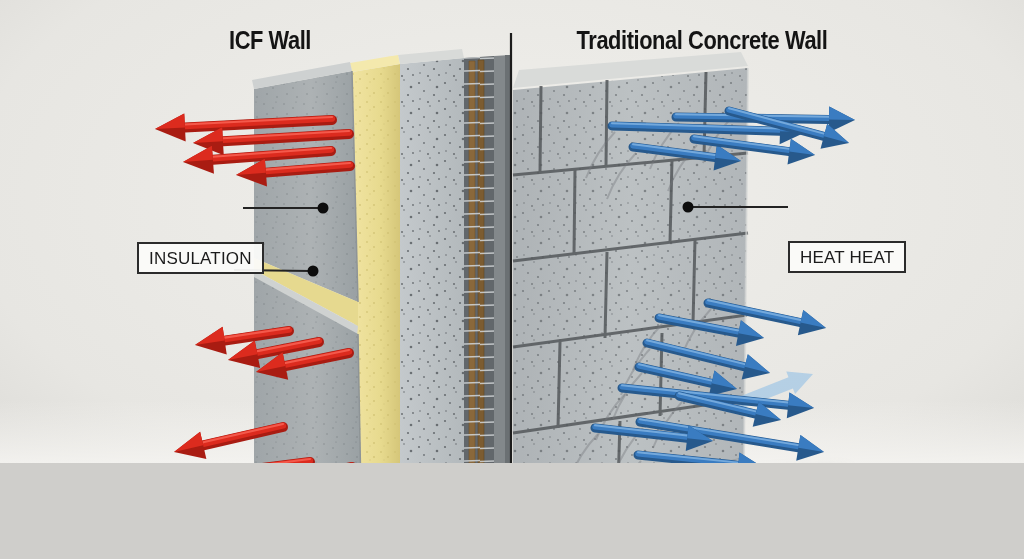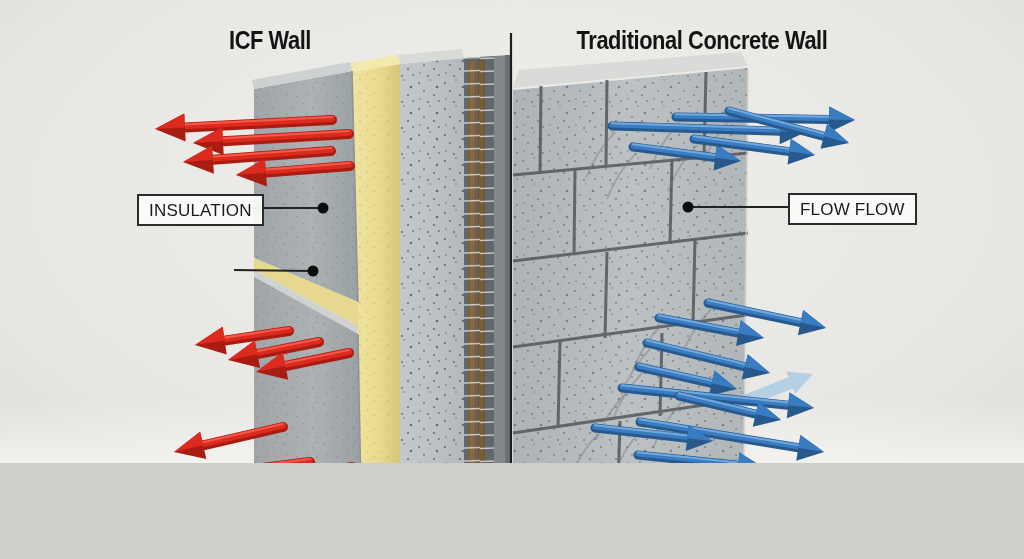--- a/index.html
+++ b/index.html
@@ -5,21 +5,21 @@
   html,body{margin:0;padding:0;background:#cfcecb;}
   .stage{position:relative;width:1024px;height:463px;overflow:hidden;
          font-family:"Liberation Sans",sans-serif;background:#e9e8e4;}
   .stage svg{position:absolute;left:0;top:0;}
   .title{position:absolute;top:26px;font-weight:bold;font-size:26px;line-height:1.1;
          color:#141414;text-align:center;letter-spacing:-0.5px;transform:scaleX(.84);}
   #title-left{left:150px;width:240px;}
   #title-right{left:532px;width:340px;}
   .callout{position:absolute;border:2px solid #2b2b2b;background:rgba(251,251,249,.95);
            color:#1b1b1b;font-size:17px;line-height:1;padding:6px 10px 5px;
-           letter-spacing:.2px;white-space:nowrap;}
+           letter-spacing:.2px;white-space:nowrap;margin-top:48px;}
   #callout-insulation{left:137px;top:194px;}
   #callout-concrete{left:128px;top:256px;}
   #callout-heatflow{left:788px;top:193px;}
 </style>
 </head>
 <body>
 
 <div class="stage">
 
 <svg id="art" width="1024" height="559" viewBox="0 0 1024 559">
@@ -319,15 +319,15 @@
         <line x1="638" y1="452.3" x2="738.1372898629893" y2="462.6316251445941" stroke="#74a9dc" stroke-width="1.98" stroke-linecap="round"></line>
         <polygon points="764,468 736.8031024352864,478.26298021309947 739.4714772906922,452.40027007608876" fill="#27598c"></polygon>
         <polygon points="764,468 739.4714772906922,452.40027007608876 738.1372898629893,465.3316251445941" fill="#3a7cc1"></polygon>
       </g>
 </svg>
 
 <div class="title" id="title-left">ICF Wall</div>
 <div class="title" id="title-right">Traditional Concrete Wall</div>
 
 <div class="callout" id="callout-insulation">INSULATION</div>
-<div class="callout" id="callout-heatflow">FLOW FLOW</div>
+<div class="callout" id="callout-heatflow">HEAT HEAT</div>
 
 </div>
 
 </body></html>

